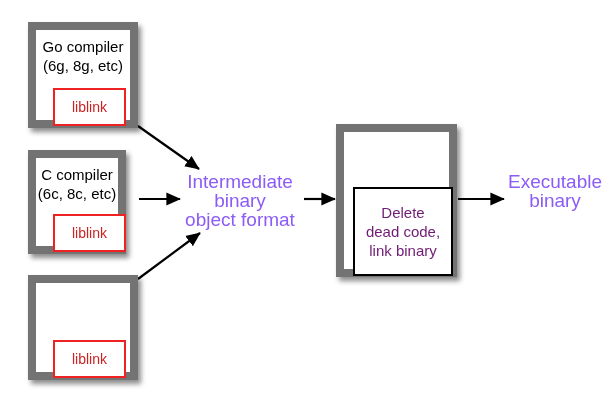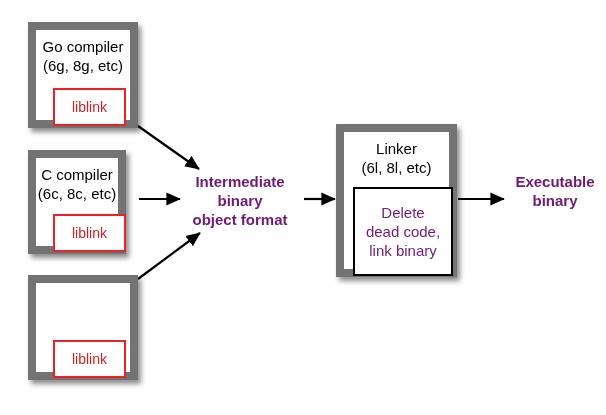--- a/index.html
+++ b/index.html
@@ -64,26 +64,25 @@
   }
   .inner-label {
     font-size: 15px;
     line-height: 19px;
     text-align: center;
     white-space: pre-line;
     color: #701a75;
   }
   .free-label {
     position: absolute;
-    font-size: 15px;
+    font-size: 19px;
     line-height: 19px;
     text-align: center;
     white-space: pre-line;
-    color: #701a75;
-    font-weight: bold;
+    color: #8b5cf6;
   }
 
   
   #box-go       { left: 28px;  top: 22px;  width: 110px; height: 106px; }
   #box-c        { left: 28px;  top: 150px; width: 98px; height: 104px; }
   #box-asm      { left: 28px;  top: 275px; width: 110px; height: 105px; }
   #box-linker   { left: 336px; top: 124px; width: 121px; height: 153px; }
 
   #liblink-go   { position: absolute; left: 17px; top: 58px; width: 73px; height: 38px; }
   #liblink-c    { position: absolute; left: 17px; top: 56px; width: 73px; height: 38px; }
@@ -135,22 +134,20 @@
   <div class="liblink-box" id="liblink-asm">
     <span class="liblink-label">liblink</span>
   </div>
 </div>
 
 <div class="free-label" id="label-intermediate">Intermediate
 binary
 object format</div>
 
 <div class="node-box" id="box-linker">
-  <div class="node-title">Linker
-(6l, 8l, etc)</div>
   <div class="inner-box" id="inner-linker">
     <span class="inner-label">Delete
 dead code,
 link binary</span>
   </div>
 </div>
 
 <div class="free-label" id="label-executable">Executable
 binary</div>
 

